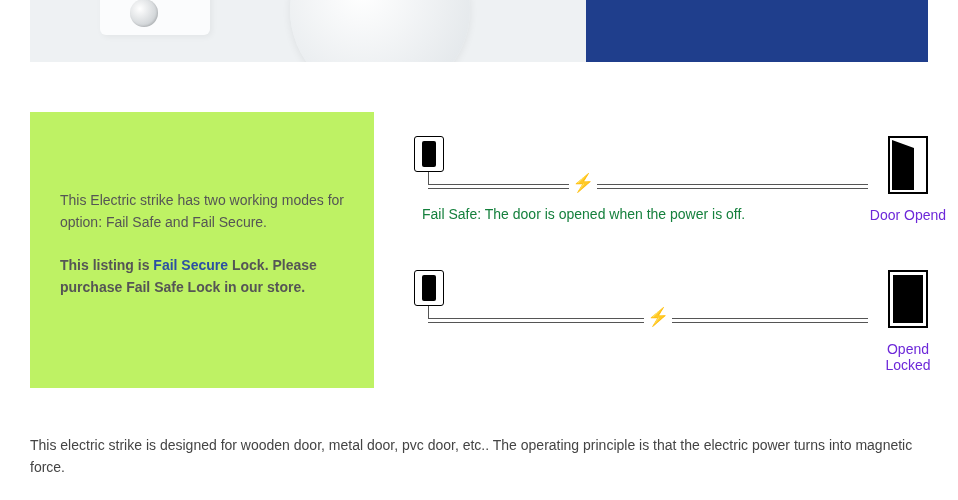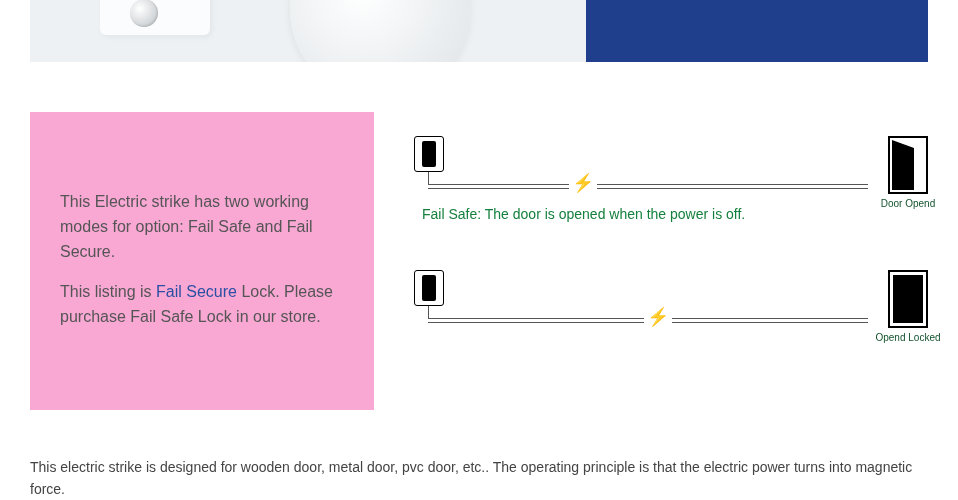--- a/index.html
+++ b/index.html
@@ -58,27 +58,27 @@
   }
 
   .info-row {
     display: flex;
     margin: 50px 30px 0 30px;
     gap: 40px;
   }
 
   .info-box {
     flex: 0 0 344px;
-    background: #f9a8d4;
+    background: #bef264;
     padding: 78px 30px 80px 30px;
-    font-size: 16px;
+    font-size: 14px;
     line-height: 1.55;
     color: #555;
   }
-  .info-box p + p { margin-top: 16px; }
+  .info-box p + p { margin-top: 22px; font-weight: bold; }
   .info-box .highlight { color: #2b4fa3; }
 
   .diagrams {
     flex: 1;
     padding-top: 24px;
   }
   .diag {
     margin-bottom: 48px;
   }
   .diag-visual {
@@ -140,25 +140,25 @@
     position: absolute;
     right: 0;
     top: 0;
     width: 40px;
     height: 58px;
   }
   .door.open svg, .door.closed svg { display: block; }
   .door-label {
     position: absolute;
     right: -20px;
-    top: 62px;
+    top: 71px;
     width: 80px;
     text-align: center;
-    font-size: 10px;
-    color: #14532d;
+    font-size: 14px;
+    color: #6d28d9;
   }
   .diag-caption {
     font-size: 14px;
     color: #15803d;
     padding-left: 8px;
   }
 
   .bottom-text {
     margin: 46px 30px 0 30px;
     font-size: 14px;

